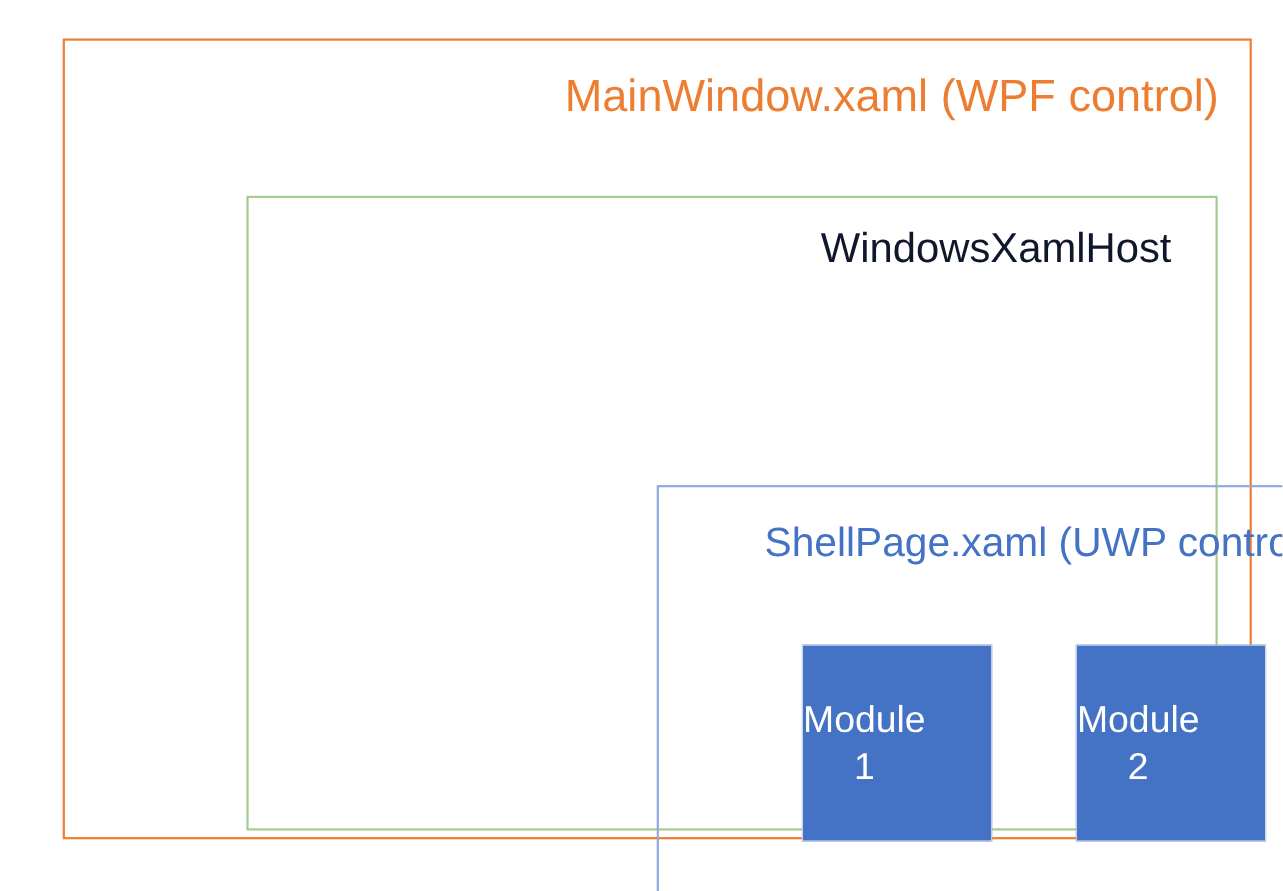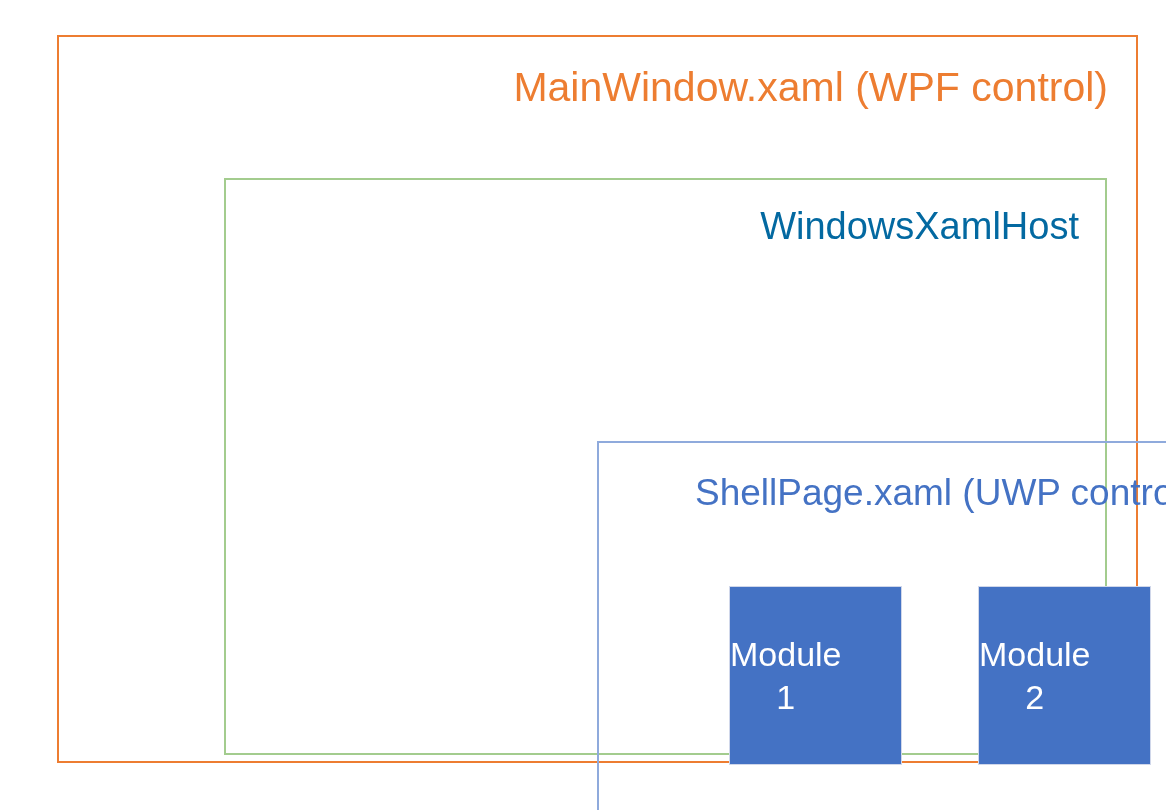--- a/index.html
+++ b/index.html
@@ -68,24 +68,24 @@
   }
 
   .label-outer {
     right: 28px;
     top: 28px;
     font-size: 41px;
     color: #ED7D31;
   }
 
   .label-middle {
-    right: 26px;
+    right: 40px;
     top: 26px;
     font-size: 38px;
-    color: #0369a1;
+    color: #0f172a;
   }
 
   .label-inner {
     right: 28px;
     top: 30px;
     font-size: 37px;
     color: #4472C4;
   }
 
   

